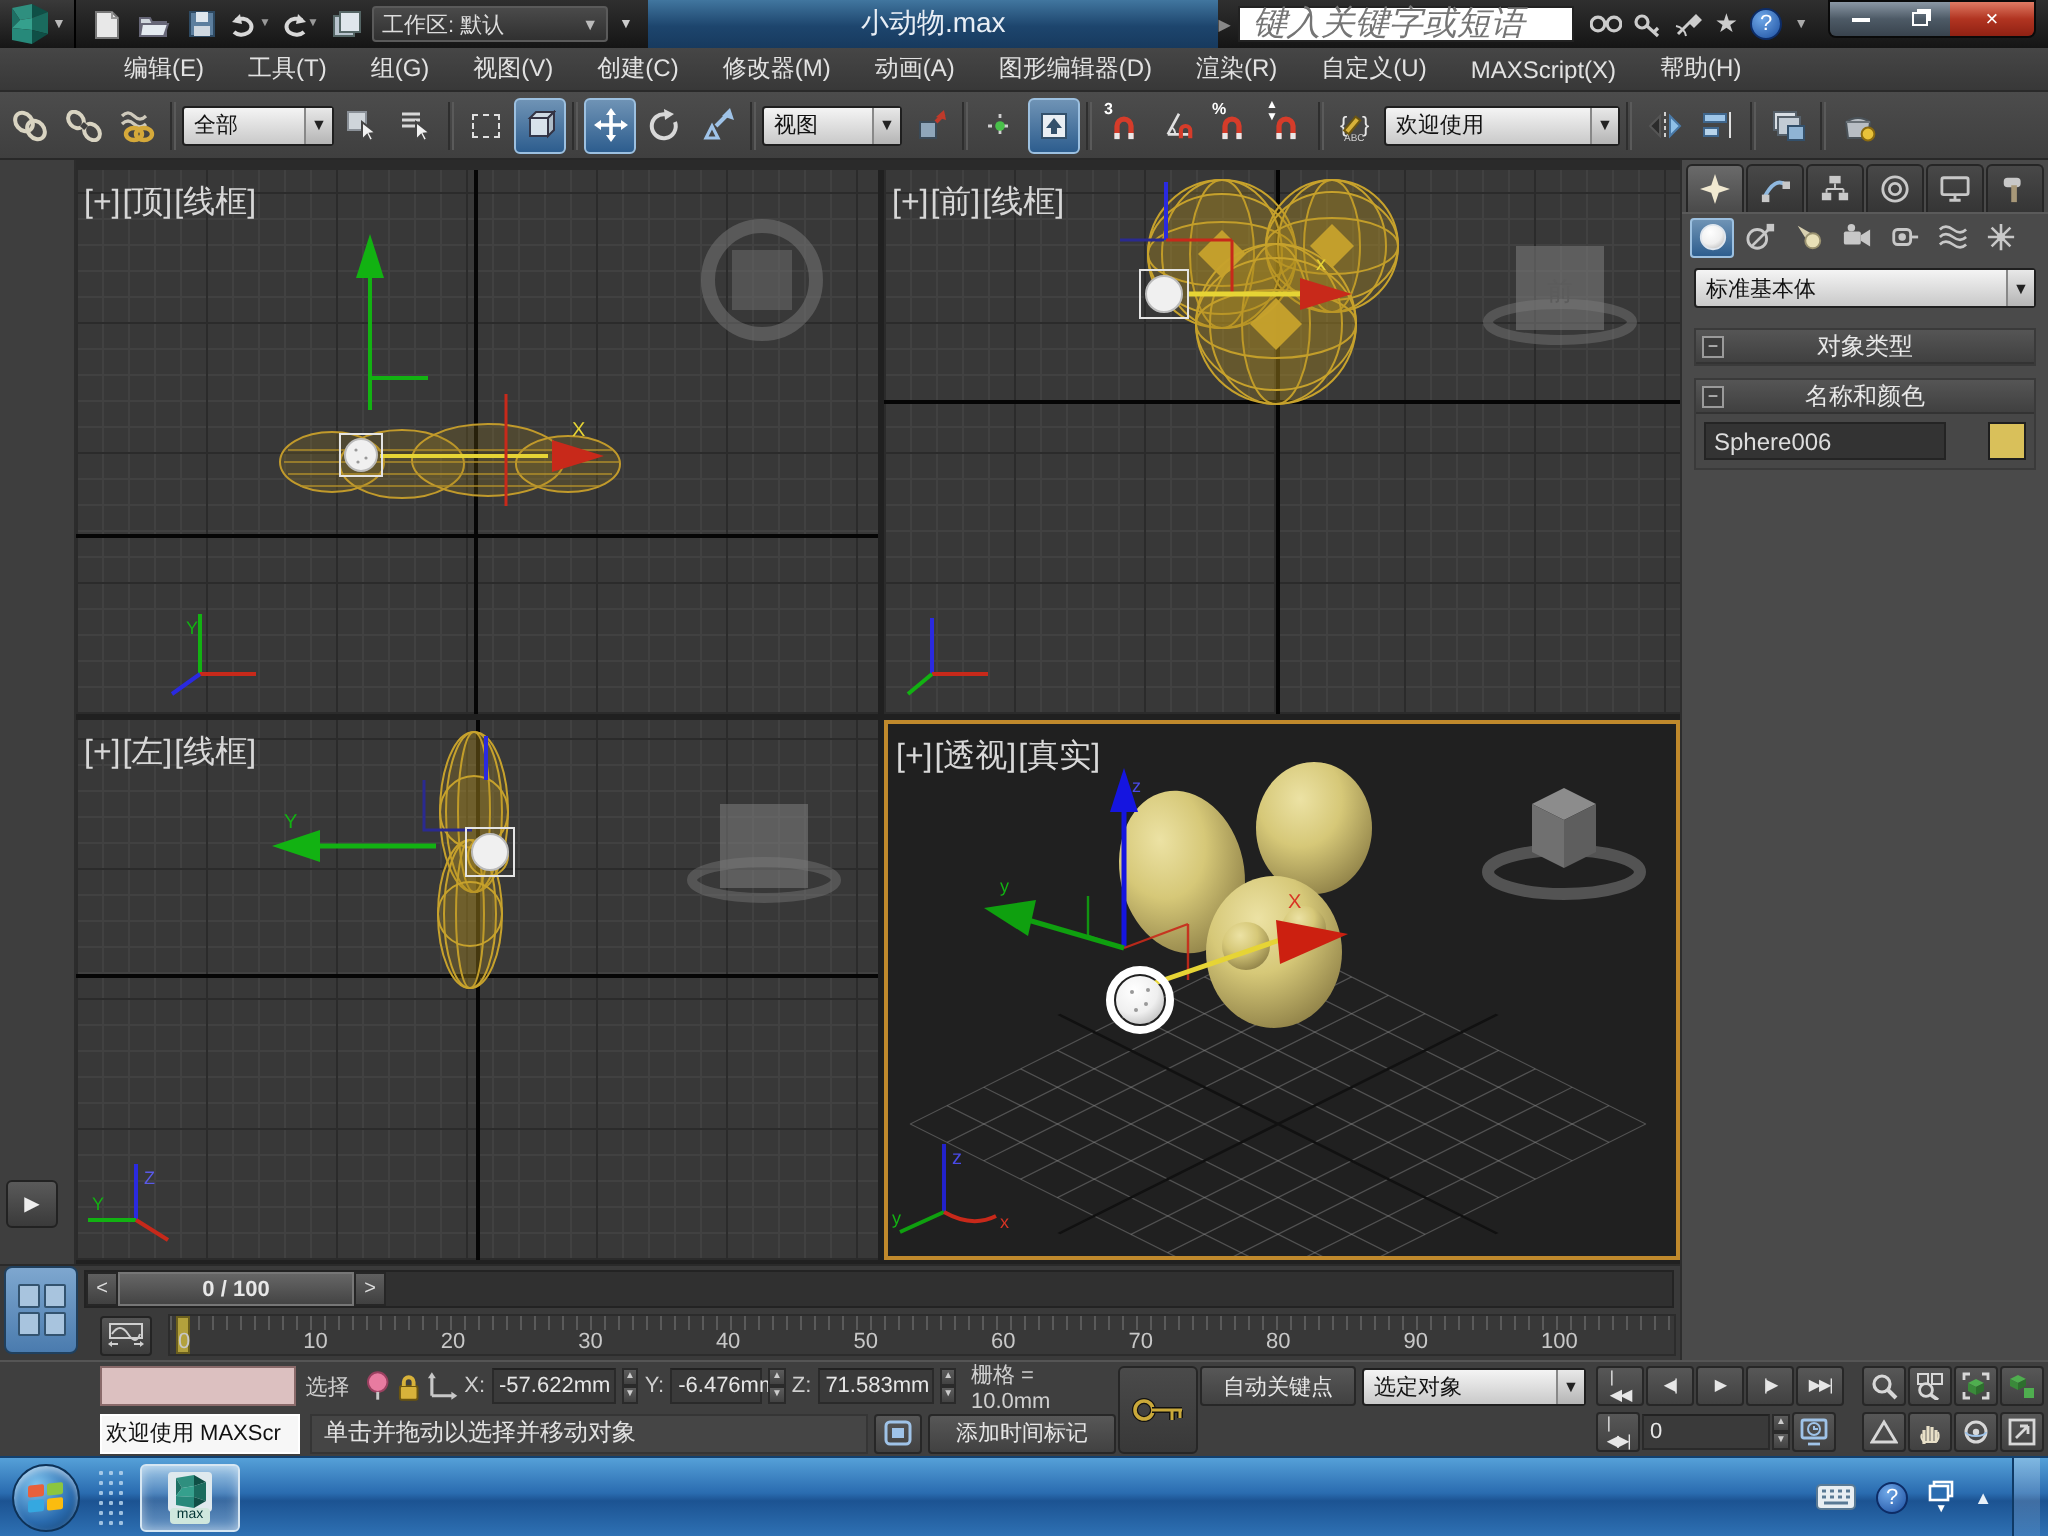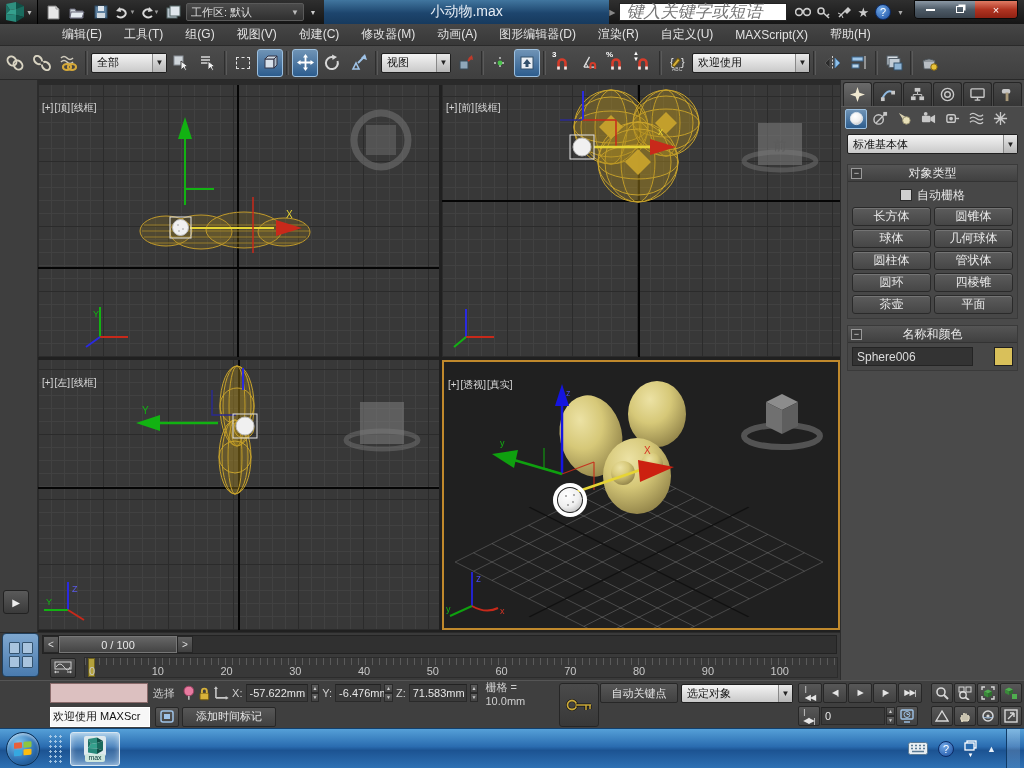--- a/index.html
+++ b/index.html
@@ -42,33 +42,33 @@
   .vp-region{height:552px;display:flex;background:#2a2a2a;}
   .left-strip{width:38px;background:#3e3e3e;border-right:1px solid #2c2c2c;position:relative;}
   .se-btn{position:absolute;left:3px;bottom:18px;width:26px;height:24px;background:linear-gradient(#5a5a5a,#3a3a3a);border:1px solid #222;border-radius:3px;color:#eee;display:flex;align-items:center;justify-content:center;font-size:10px;}
   .quad{position:relative;flex:1;background:#202020;margin-top:5px;}
   .vp{position:absolute;overflow:hidden;background-color:#383838;
       background-image:
         repeating-linear-gradient(90deg,#2b2b2b 0 1px,transparent 1px 65px),
         repeating-linear-gradient(0deg,#2b2b2b 0 1px,transparent 1px 65px),
         repeating-linear-gradient(90deg,#414141 0 1px,transparent 1px 13px),
         repeating-linear-gradient(0deg,#414141 0 1px,transparent 1px 13px);}
-  .vp-label{position:absolute;top:16px;left:4px;color:#d8d8d8;font-size:10px;z-index:4;letter-spacing:0px;}
+  .vp-label{position:absolute;top:6px;left:4px;color:#d8d8d8;font-size:16px;z-index:4;letter-spacing:0px;}
   .vp-label span{margin-right:1px;}
   .axv{position:absolute;top:0;bottom:0;width:2px;background:#050505;}
   .axh{position:absolute;left:0;right:0;height:2px;background:#050505;}
   .vp.persp{background:linear-gradient(#5c5c5c,#3a3a3a 55%,#2c2c2c);border:2px solid #c0892c;}
   svg{display:block;}
   .vpsvg{position:absolute;top:0;left:0;z-index:2;}
 
   
   .timeline{height:48px;background:#3a3a3a;position:relative;border-top:1px solid #2a2a2a;}
   .tl-track{position:absolute;left:42px;right:3px;top:2px;height:19px;background:#303030;border:1px solid #232323;display:flex;}
   .tl-step{width:16px;background:linear-gradient(#5f5f5f,#404040);border:1px solid #262626;color:#ddd;display:flex;align-items:center;justify-content:center;font-size:10px;}
-  .tl-handle{width:118px;background:linear-gradient(#666,#444);border:1px solid #777;color:#e8e8e8;display:flex;align-items:center;justify-content:center;font-size:11px;}
+  .tl-handle{width:118px;background:linear-gradient(#666,#444);border:1px solid #777;color:#e8e8e8;display:flex;align-items:center;justify-content:center;font-size:11px;font-weight:bold;}
   .mce-btn{position:absolute;left:50px;top:25px;width:26px;height:20px;background:linear-gradient(#555,#3c3c3c);border:1px solid #242424;border-radius:2px;display:flex;align-items:center;justify-content:center;}
   .trackbar{position:absolute;left:84px;right:2px;top:24px;bottom:2px;background:#383838;border:1px solid #2c2c2c;}
   .tb-ticks{position:absolute;top:0;left:0;right:0;height:7px;background:repeating-linear-gradient(90deg,#5a5a5a 0 1px,transparent 1px 7px);}
   .tb-nums{position:absolute;left:4px;right:48px;bottom:0;display:flex;justify-content:space-between;color:#c8c8c8;font-size:11px;}
   .tb-marker{position:absolute;left:3px;top:0;bottom:0;width:7px;background:#b3a13c;border:1px solid #6b5f1e;}
   .layout-btn{position:absolute;left:2px;top:633px;width:37px;height:44px;background:linear-gradient(#7ea7cf,#4a7bae);border:1px solid #20405e;border-radius:4px;z-index:6;display:flex;align-items:center;justify-content:center;}
   .layout-grid{width:24px;height:26px;display:grid;grid-template-columns:1fr 1fr;grid-template-rows:1fr 1fr;gap:2px;}
   .layout-grid div{background:#a8c4de;border:1px solid #33536f;border-radius:1px;}
 
   
@@ -730,38 +730,20 @@
       <div class="dd cp-dd">
         <span>标准基本体</span>
         <span class="cap">▼</span>
       </div>
 
       <div class="rollout">
         <div class="ro-head">
           <span class="minus">−</span>
           <span class="ro-title">对象类型</span>
         </div>
-        <div class="ro-body">
-          <div class="chkrow">
-            <span class="chk"></span>
-            <span>自动栅格</span>
-          </div>
-          <div class="objgrid">
-            <div class="objbtn">长方体</div>
-            <div class="objbtn">圆锥体</div>
-            <div class="objbtn">球体</div>
-            <div class="objbtn">几何球体</div>
-            <div class="objbtn">圆柱体</div>
-            <div class="objbtn">管状体</div>
-            <div class="objbtn">圆环</div>
-            <div class="objbtn">四棱锥</div>
-            <div class="objbtn">茶壶</div>
-            <div class="objbtn">平面</div>
-          </div>
-        </div>
       </div>
 
       <div class="rollout">
         <div class="ro-head">
           <span class="minus">−</span>
           <span class="ro-title">名称和颜色</span>
         </div>
         <div class="ro-body">
           <div class="namerow">
             <div class="namefield">Sphere006</div>
@@ -814,20 +796,23 @@
         <span class="lbl">Z:</span>
         <div class="fld" style="width:58px;">71.583mm</div>
         <div class="spin">
             <div>▲</div>
             <div>▼</div>
           </div>
         <span class="lbl" style="margin-left:4px;">栅格 = 10.0mm</span>
       </div>
       <div class="sb-row">
         <div class="whitebox">欢迎使用 MAXScr</div>
+        <div class="promptbar">
+            <span>单击并拖动以选择并移动对象</span>
+          </div>
         <div class="gbtn" style="width:24px;padding:0;">
           <svg width="14" height="13" viewBox="0 0 14 13">
               <rect x="1" y="1" width="12" height="11" rx="2" fill="none" stroke="#9fc3e8" stroke-width="1.5"></rect>
               <rect x="4" y="4" width="6" height="5" fill="#9fc3e8"></rect>
             </svg>
         </div>
         <div class="gbtn" style="width:94px;">添加时间标记</div>
       </div>
     </div>
 

